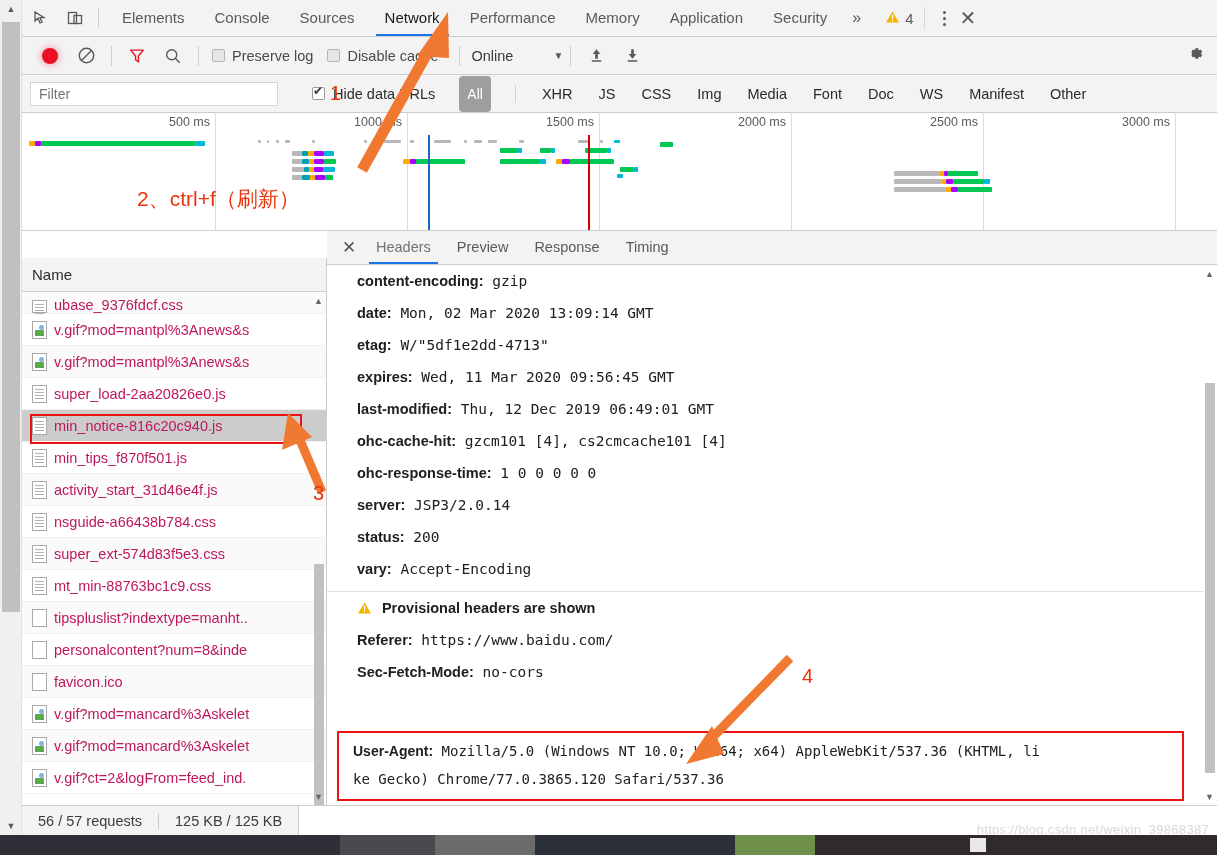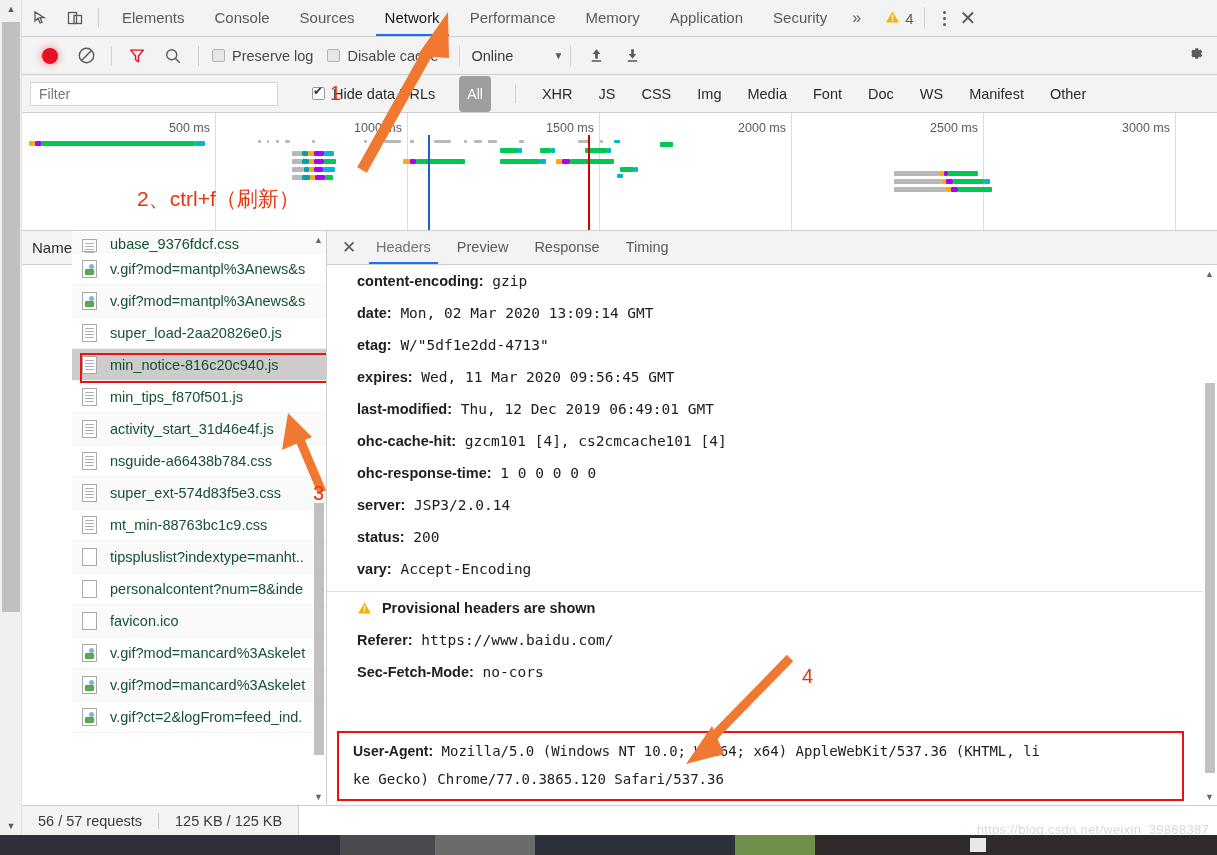--- a/index.html
+++ b/index.html
@@ -108,21 +108,21 @@
   
   .overview {
     position:relative; flex:0 0 118px; height:118px;
     background:#fff; border-bottom:1px solid #cdcdcd; overflow:hidden;
   }
   .ov-grid { position:absolute; inset:0; }
   .ov-col {
     position:absolute; top:0; bottom:0; border-right:1px solid #dcdcdc;
   }
   .ov-label {
-    position:absolute; top:8px; font-size:12.5px; color:#5a5a5a; text-align:right;
+    position:absolute; top:2px; font-size:12.5px; color:#5a5a5a; text-align:right;
   }
   .bar { position:absolute; height:5px; border-radius:1px; }
   .bar.green { background:#00c853; }
   .bar.cyan  { background:#00b8d4; }
   .bar.grey  { background:#b8b8b8; }
   .bar.orange{ background:#ffab00; }
   .bar.purple{ background:#aa00ff; }
   .bar.teal  { background:#00a0b0; }
   .vline { position:absolute; top:22px; bottom:0; width:2px; }
   .vline.blue { background:#1565c0; }
@@ -131,29 +131,29 @@
   
   .anno-cn {
     position:absolute; color:#e8340c; font-size:21px; white-space:nowrap;
     font-family:"Liberation Sans",sans-serif;
   }
 
   
   .content { flex:1 1 auto; display:flex; min-height:0; }
 
   
-  .reqlist { width:305px; flex:0 0 305px; border-right:1px solid #cdcdcd; display:flex; flex-direction:row; background:#fff; position:relative;}
+  .reqlist { width:305px; flex:0 0 305px; border-right:1px solid #cdcdcd; display:flex; flex-direction:column; background:#fff; position:relative;margin-top:27px;}
   .reqhdr {
     height:34px; flex:0 0 34px; background:#f3f3f3; border-bottom:1px solid #cdcdcd;
     display:flex; align-items:center; padding-left:10px; font-size:15px; color:#2b2b2b;
   }
   .rows { flex:1 1 auto; overflow:hidden; position:relative; }
   .row {
-    height:32px; display:flex; align-items:center; gap:13px; padding-left:10px;
-    font-size:14.5px; color:#14532d; white-space:nowrap; border-bottom:1px solid #f2f2f2;
+    height:32px; display:flex; align-items:center; gap:7px; padding-left:10px;
+    font-size:14.5px; color:#be185d; white-space:nowrap; border-bottom:1px solid #f2f2f2;
   }
   .row:nth-child(odd) { background:#fafafa; }
   .row:nth-child(even){ background:#ffffff; }
   .row.selected { background:#cccccc !important; }
   .row .fname { overflow:hidden; }
   .ficon {
     width:15px;height:18px;flex:0 0 15px; border:1px solid #a9a9a9; background:#fff; position:relative;
   }
   .ficon.doc::before {
     content:""; position:absolute; left:2px; top:3px; right:2px; height:1px;

